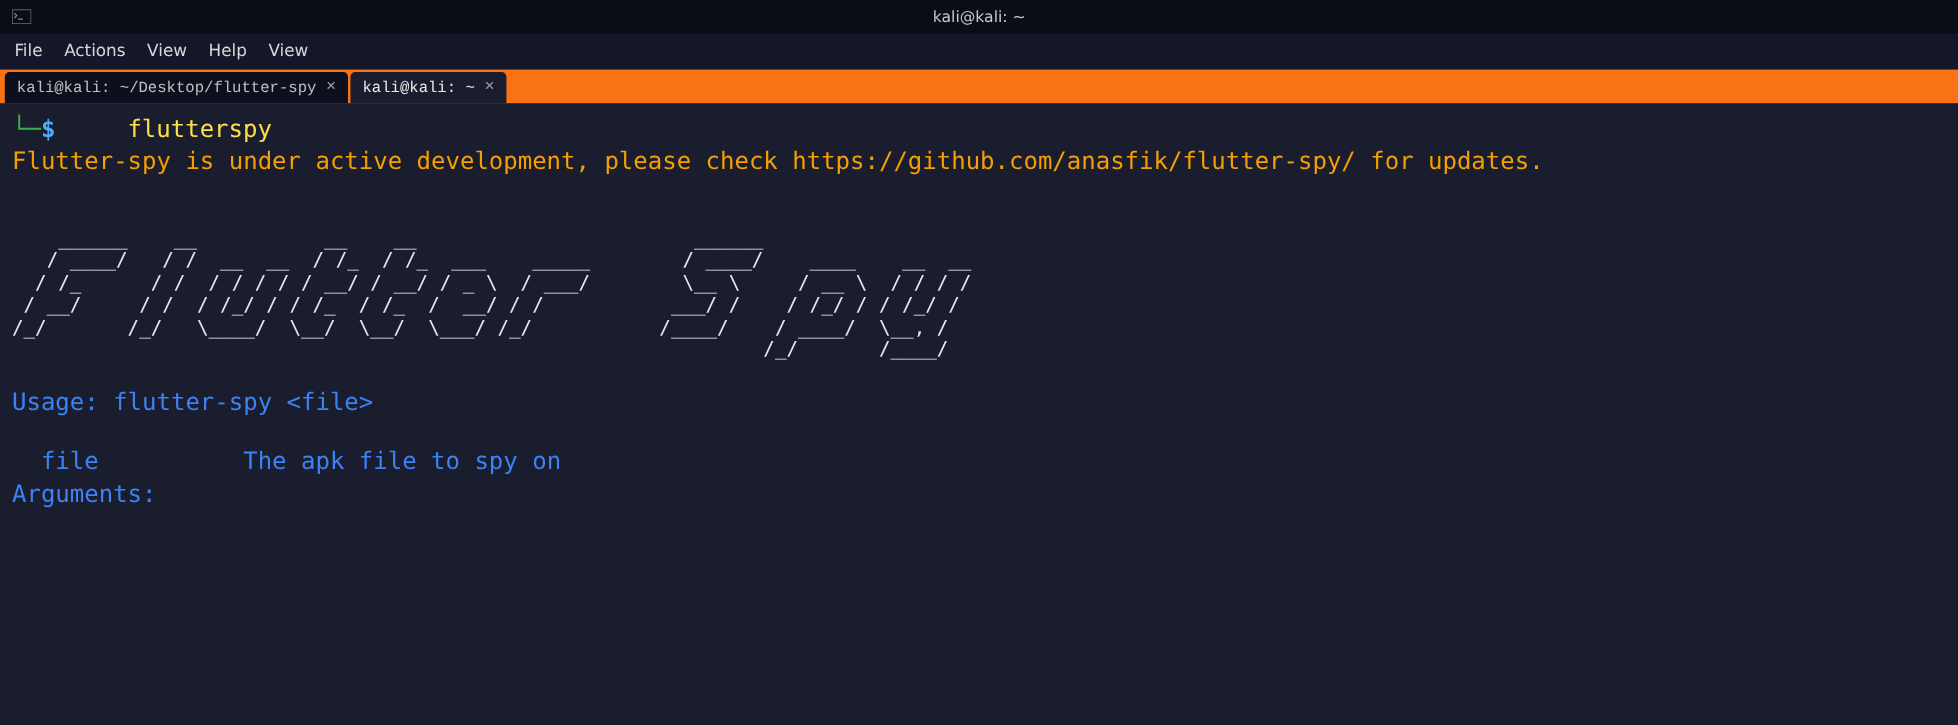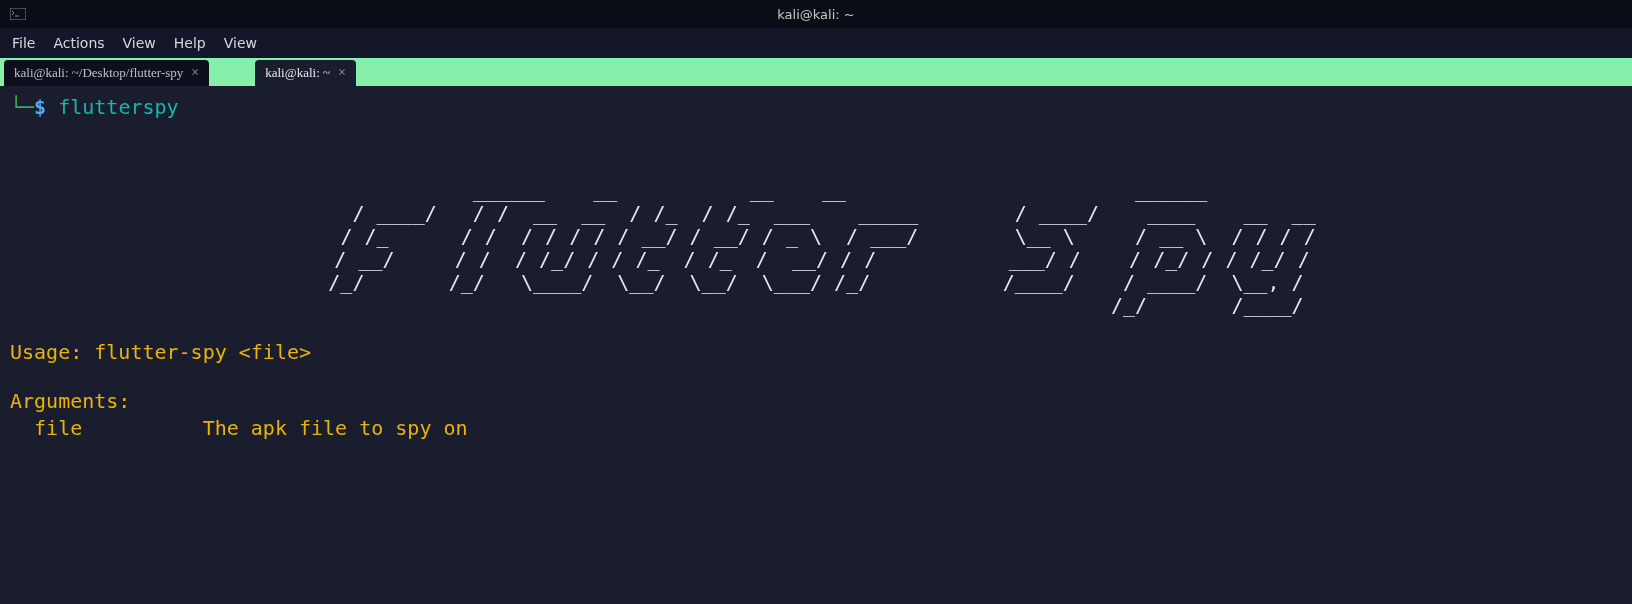--- a/index.html
+++ b/index.html
@@ -48,26 +48,25 @@
       gap: 18px;
       font-family: "DejaVu Sans", sans-serif;
       font-size: 14px;
       color: #d8d8d8;
     }
     .menubar-item {
       cursor: pointer;
     }
     .tabbar {
       height: 28px;
-      background: #86efac;
+      background: #f97316;
       display: flex;
       align-items: flex-end;
       padding-left: 4px;
-      font-family: Liberation Serif, serif;
-      gap: 44px;
+      font-family: Liberation Mono, monospace;
     }
     .tab {
       height: 26px;
       padding: 0 10px;
       display: flex;
       align-items: center;
       gap: 8px;
       font-size: 13px;
       color: #c0c0c0;
       border-top-left-radius: 4px;
@@ -97,30 +96,29 @@
       white-space: pre;
     }
     .paren { color: #37b24d; }
     .user { color: #4dabf7; font-weight: bold; }
     .host { color: #4dabf7; font-weight: bold; }
     .dash { color: #37b24d; }
     .bracket { color: #37b24d; }
     .tilde { color: #e8e8e8; }
     .tree { color: #37b24d; }
     .dollar { color: #4dabf7; font-weight: bold; }
-    .cmd { color: #14b8a6; }
+    .cmd { color: #fde047; margin-left: 48px; }
     .orange { color: #f59f00; }
-    .output-white { color: #eab308; white-space: pre; }
+    .output-white { color: #3b82f6; white-space: pre; }
     .ascii-art {
       white-space: pre;
       color: #e8e8e8;
-      font-size: 20px;
+      font-size: 16px;
       line-height: 1.15;
-      margin-top: 20px;
-      text-align: center;
+      margin-top: 4px;
     }
     .skull-icon {
       display: inline-block;
       width: 22px;
       height: 18px;
       background: #c8c8c8;
       border-radius: 50% 50% 40% 40%;
       position: relative;
       vertical-align: -2px;
       margin: 0 2px;
@@ -165,25 +163,26 @@
     <span class="tab-close">×</span>
   </div>
   <div class="tab active">
     <span>kali@kali: ~</span>
     <span class="tab-close">×</span>
   </div>
 </div>
 
 <div class="terminal">
   <div class="prompt-line"><span class="tree">└─</span><span class="dollar">$</span> <span class="cmd">flutterspy</span></div>
+  <div class="prompt-line orange">Flutter-spy is under active development, please check https://github.com/anasfik/flutter-spy/ for updates.</div>
   <div style="height:38px"></div>
   <div class="ascii-art">    ______    __           __    __                        ______
    / ____/   / /  __  __  / /_  / /_  ___    _____        / ____/    ____    __  __
   / /_      / /  / / / / / __/ / __/ / _ \  / ___/        \__ \     / __ \  / / / /
  / __/     / /  / /_/ / / /_  / /_  /  __/ / /           ___/ /    / /_/ / / /_/ /
 /_/       /_/   \____/  \__/  \__/  \___/ /_/           /____/    / ____/  \__, /
                                                                  /_/       /____/</div>
   <div style="height:22px"></div>
   <div class="output-white">Usage: flutter-spy &lt;file&gt;</div>
   <div style="height:22px"></div>
+  <div class="output-white"><span>  file</span><span>          The apk file to spy on</span></div>
   <div class="output-white">Arguments:</div>
-  <div class="output-white"><span>  file</span><span>          The apk file to spy on</span></div>
 </div>
 
 </body></html>

